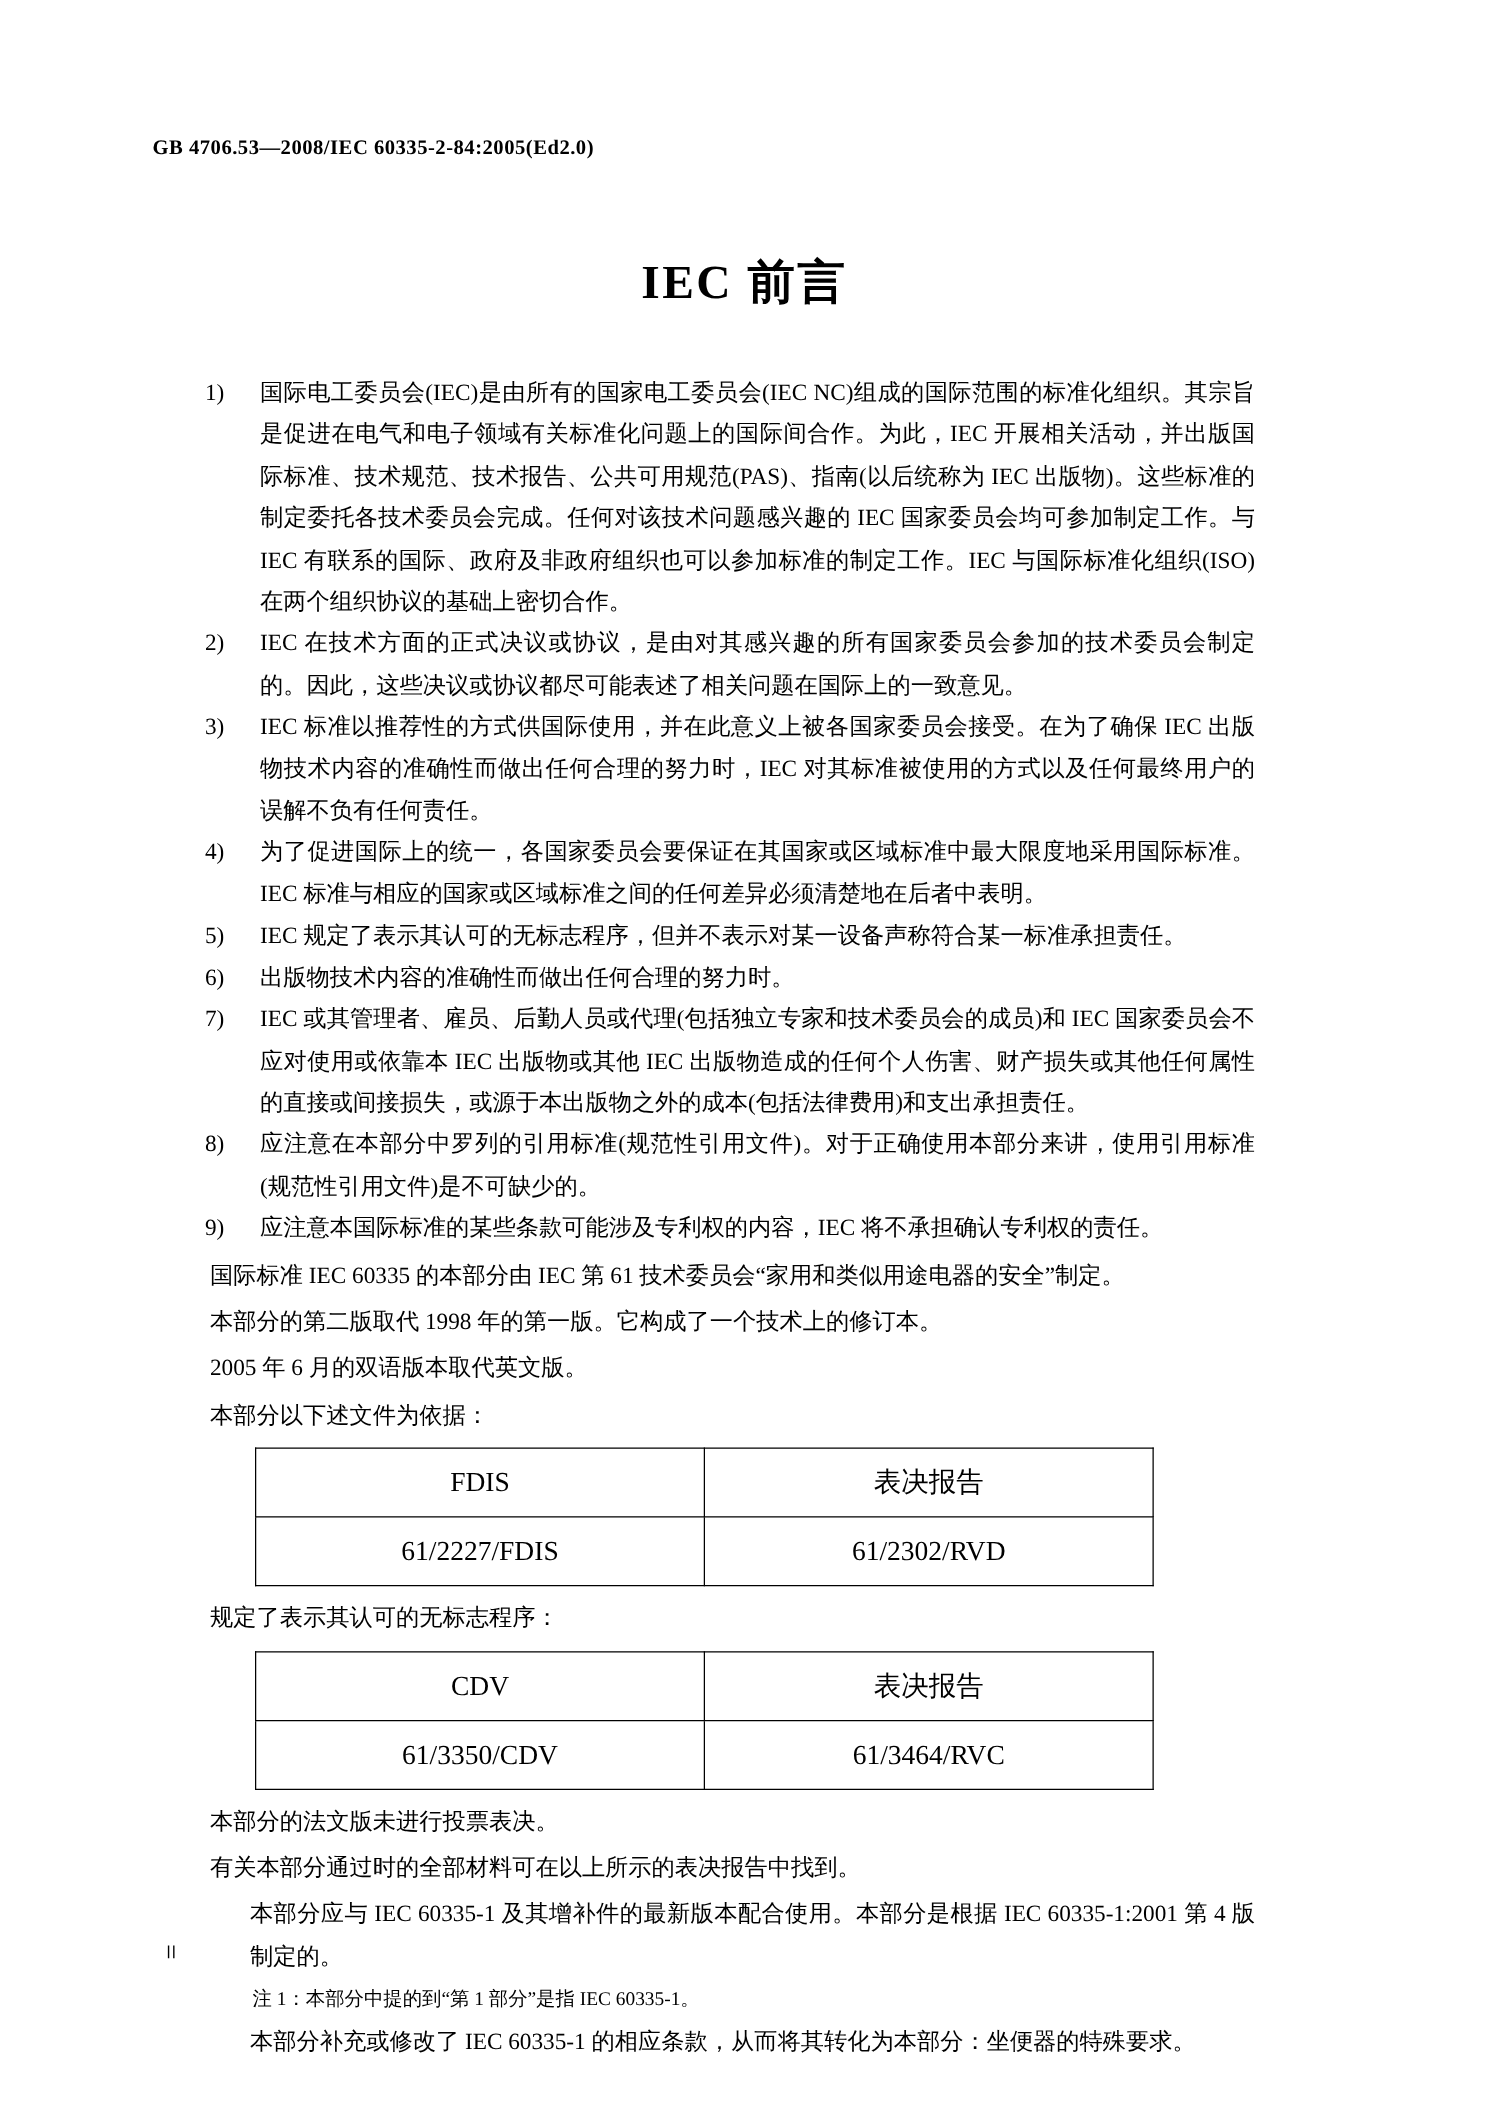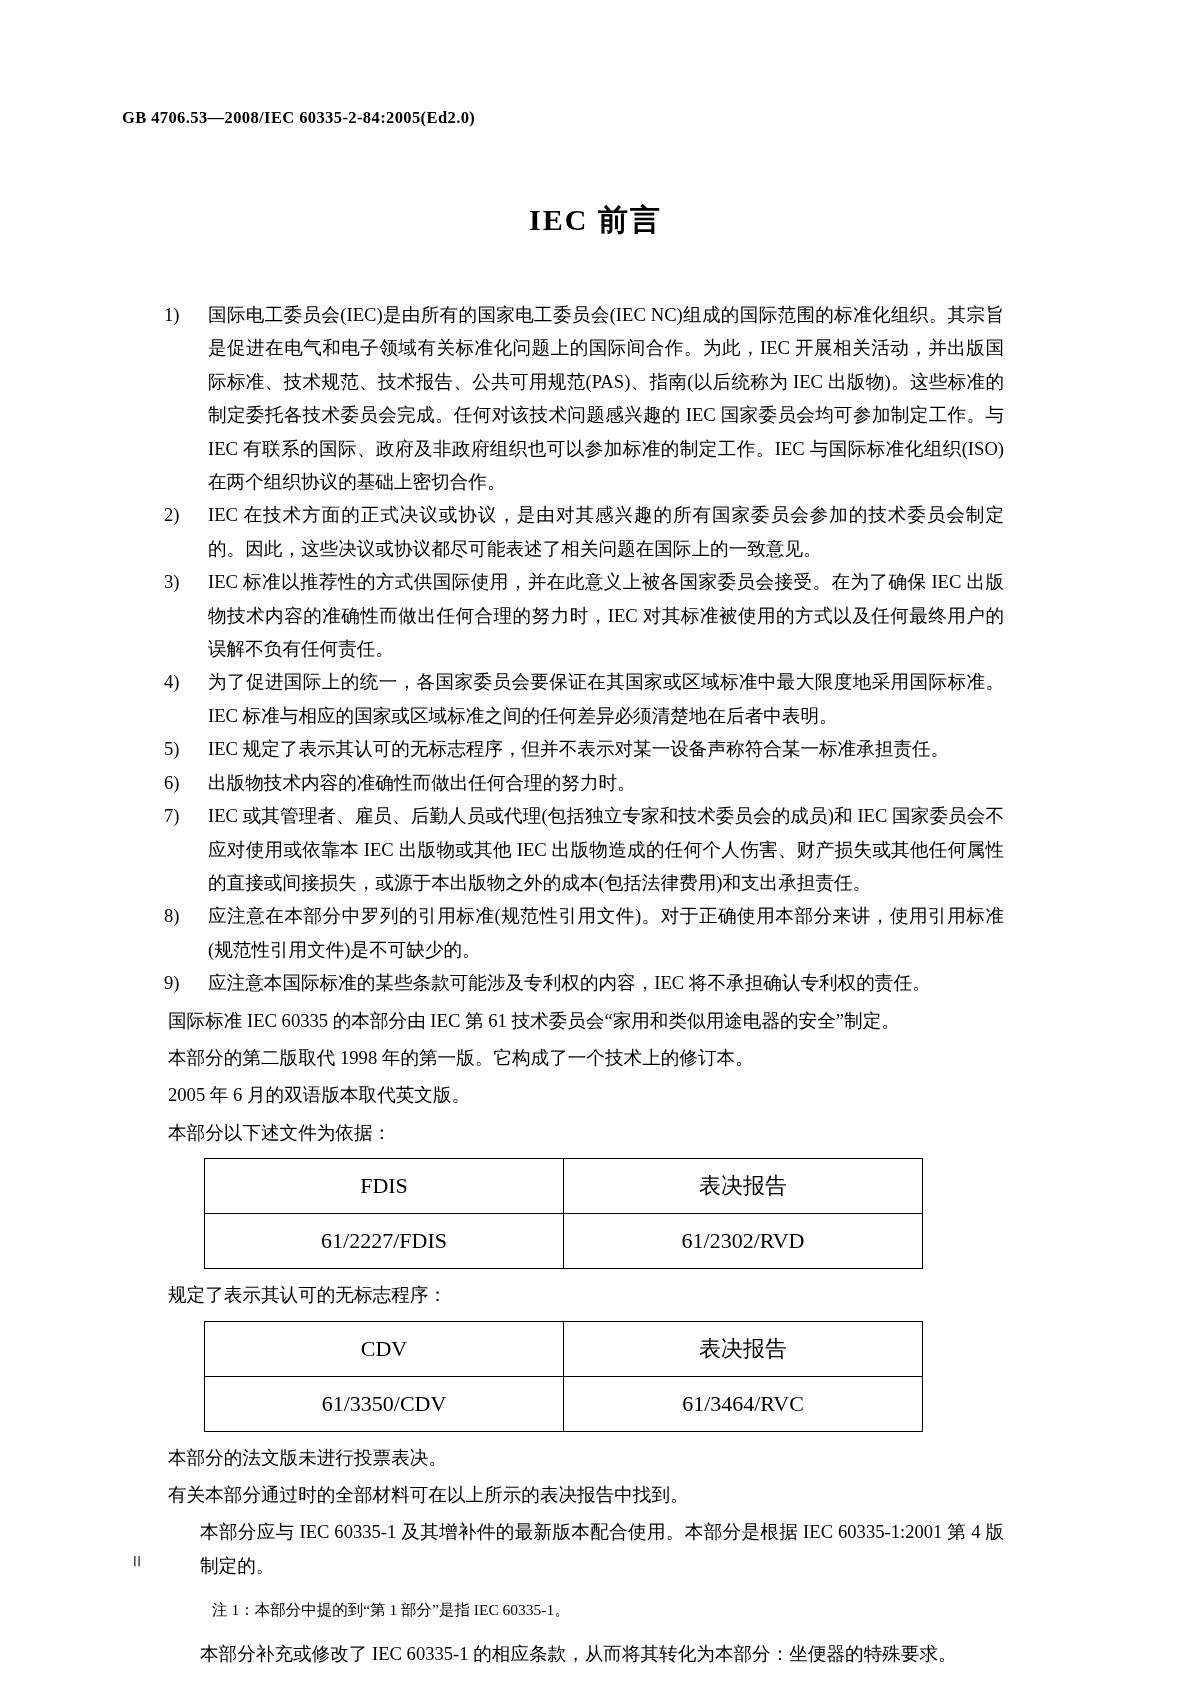--- a/index.html
+++ b/index.html
@@ -33,21 +33,21 @@
     letter-spacing: 0.4px;
     white-space: nowrap;
   }
   
   .doc-title {
     position: absolute;
     left: 0;
     top: 200px;
     width: 1191px;
     text-align: center;
-    font-size: 30px;
+    font-size: 38px;
     font-weight: bold;
     letter-spacing: 2px;
   }
   
   .content {
     position: absolute;
     left: 164px;
     top: 298px;
     width: 840px;
     font-size: 18.6px;
@@ -69,21 +69,21 @@
     text-align: left;
     font-size: 18.6px;
   }
   
   .flush-p {
     margin: 4px;
     text-align: justify;
     text-justify: inter-ideograph;
   }
   .note-line {
-    margin: 12px;
+    margin: 2px;
     font-size: 15.5px;
     line-height: 31px;
     padding-left: 36px;
   }
   .last-para {
     margin: 0;
     padding-left: 36px;
     text-align: justify;
     text-justify: inter-ideograph;
   }

